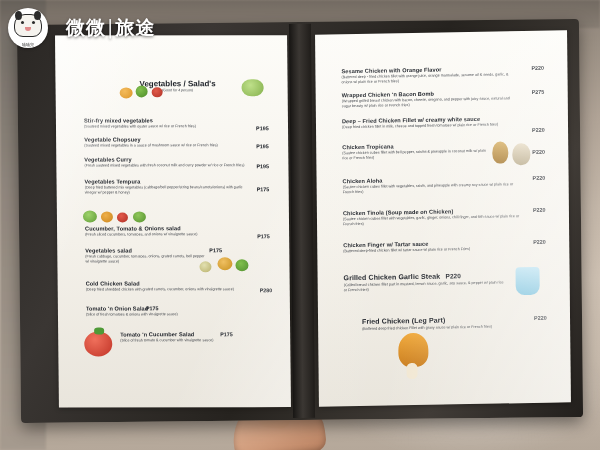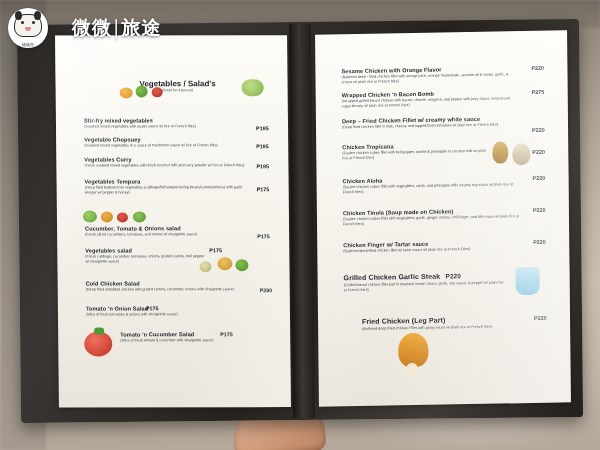--- a/index.html
+++ b/index.html
@@ -100,21 +100,21 @@
     font-size:8px;font-weight:bold;color:#1d2128;
   }
   .sec-sub{font-size:3.6px;color:#43474e;font-style:italic;}
 
   
   .doodle{position:absolute;border-radius:50%;}
 
   
   .logo{
     position:absolute;left:8px;top:6px;width:182px;height:44px;
-    display:flex;align-items:center;gap:24px;
+    display:flex;align-items:center;gap:18px;
   }
   .logo-badge{
     width:40px;height:40px;border-radius:50%;
     background:#fff;display:flex;align-items:center;justify-content:center;
     box-shadow:0 1px 3px rgba(0,0,0,.3);position:relative;overflow:hidden;
   }
   .logo-text{
     color:#fff;font-size:19px;font-weight:bold;letter-spacing:1px;
     text-shadow:0 1px 3px rgba(0,0,0,.55);
     font-family:"DejaVu Sans",sans-serif;

